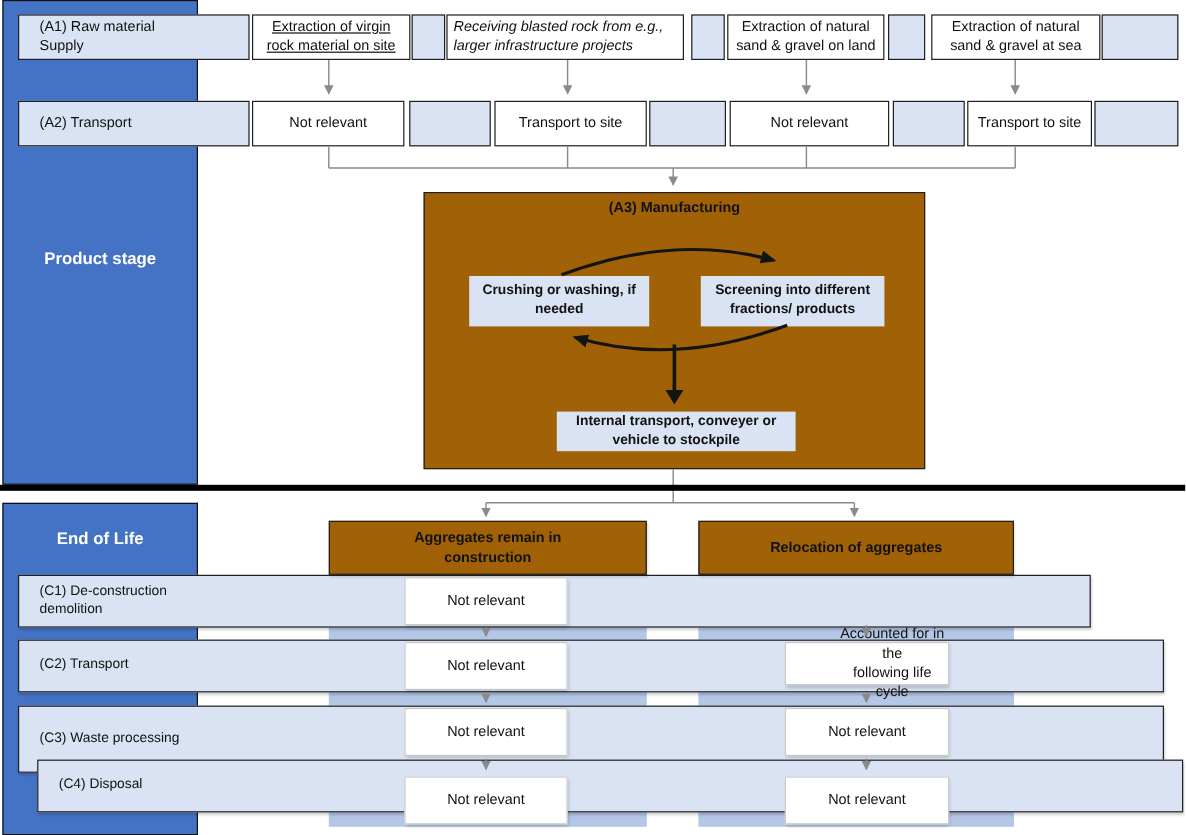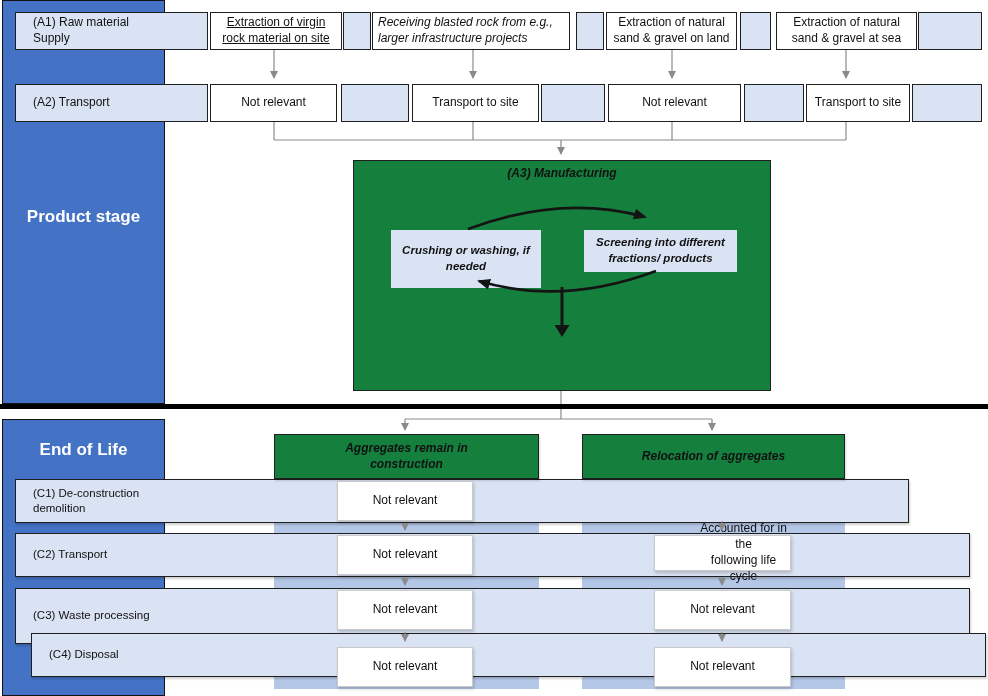--- a/index.html
+++ b/index.html
@@ -4,27 +4,27 @@
 <style>
   html,body{margin:0;padding:0;background:#fff;}
   #canvas{position:relative;width:988px;height:696px;background:#fff;overflow:hidden;
           font-family:"Liberation Sans",sans-serif;color:#111;}
   .abs{position:absolute;box-sizing:border-box;}
   .box{position:absolute;box-sizing:border-box;display:flex;align-items:center;justify-content:center;
        text-align:center;font-size:12px;line-height:1.32;white-space:pre-line;}
   .bordered{border:1px solid #1f1f1f;}
   .white{background:#ffffff;}
   .light{background:#DAE3F3;}
-  .med{background:#15803d;font-style:italic;}
+  .med{background:#a16207;}
   .bold{font-weight:bold;}
   .alignleft{justify-content:flex-start;text-align:left;font-style:italic;}
   .labelbox{justify-content:flex-start;text-align:left;padding-left:17px;z-index:5;}
   .sidebar{background:#4472C4;border:1px solid #111;z-index:1;}
   .sidebar span{position:absolute;left:0;right:0;text-align:center;color:#fff;font-weight:bold;
-                font-size:17px;font-family:"Liberation Sans",sans-serif;}
+                font-size:14px;font-family:"Liberation Sans",sans-serif;}
   .row{background:#DAE3F3;border:1.4px solid #1f1f1f;z-index:2;display:flex;align-items:center;
        font-size:11.5px;line-height:1.32;box-shadow:1px 2px 2px rgba(0,0,0,0.18);}
   .row span{display:block;padding-left:17px;white-space:pre-line;}
   .strip{background:#B4C7E7;z-index:1;}
   .header{z-index:3;box-shadow:1px 2px 2px rgba(0,0,0,0.15);}
   .value{border:1px solid #c9c9c9;z-index:4;box-shadow:1px 2px 3px rgba(0,0,0,0.2);}
   .filler{z-index:2;}
   #divider{background:#000;z-index:60;}
   #overlay{position:absolute;left:0;top:0;z-index:50;pointer-events:none;}
   #a3title{position:absolute;left:0;right:0;top:5px;text-align:center;font-weight:bold;font-size:12px;}
@@ -64,24 +64,26 @@
   <div class="box light bordered filler" style="left:341px;top:84px;width:68px;height:38px;"></div>
   <div class="box white bordered" style="left:412px;top:84px;width:127px;height:38px;">Transport to site</div>
   <div class="box light bordered filler" style="left:541px;top:84px;width:64px;height:38px;"></div>
   <div class="box white bordered" style="left:608px;top:84px;width:133px;height:38px;">Not relevant</div>
   <div class="box light bordered filler" style="left:744px;top:84px;width:60px;height:38px;"></div>
   <div class="box white bordered" style="left:806px;top:84px;width:104px;height:38px;">Transport to site</div>
   <div class="box light bordered filler" style="left:912px;top:84px;width:70px;height:38px;"></div>
 
   <div class="abs med" style="left:353px;top:160px;width:418px;height:231px;border:1.4px solid #1f1f1f;z-index:2;">
     <div id="a3title">(A3) Manufacturing</div>
-    <div class="innerbox" style="left:37px;top:69px;width:150px;height:58px;">Crushing or washing, if
+    <div class="innerbox" style="left:37px;top:69px;width:150px;height:42px;">Crushing or washing, if
 needed</div>
     <div class="innerbox" style="left:230px;top:69px;width:153px;height:42px;">Screening into different
 fractions/ products</div>
+    <div class="innerbox" style="left:110px;top:182px;width:199px;height:33px;">Internal transport, conveyer or
+vehicle to stockpile</div>
   </div>
 
   <div class="abs" id="divider" style="left:0;top:404px;width:988px;height:5px;"></div>
 
   <div class="abs strip" style="left:274px;top:436px;width:265px;height:253px;"></div>
   <div class="abs strip" style="left:582px;top:436px;width:263px;height:253px;"></div>
 
   <div class="box med bordered bold header" style="left:274px;top:434px;width:265px;height:45px;">Aggregates remain in
 construction</div>
   <div class="box med bordered bold header" style="left:582px;top:434px;width:263px;height:45px;">Relocation of aggregates</div>

